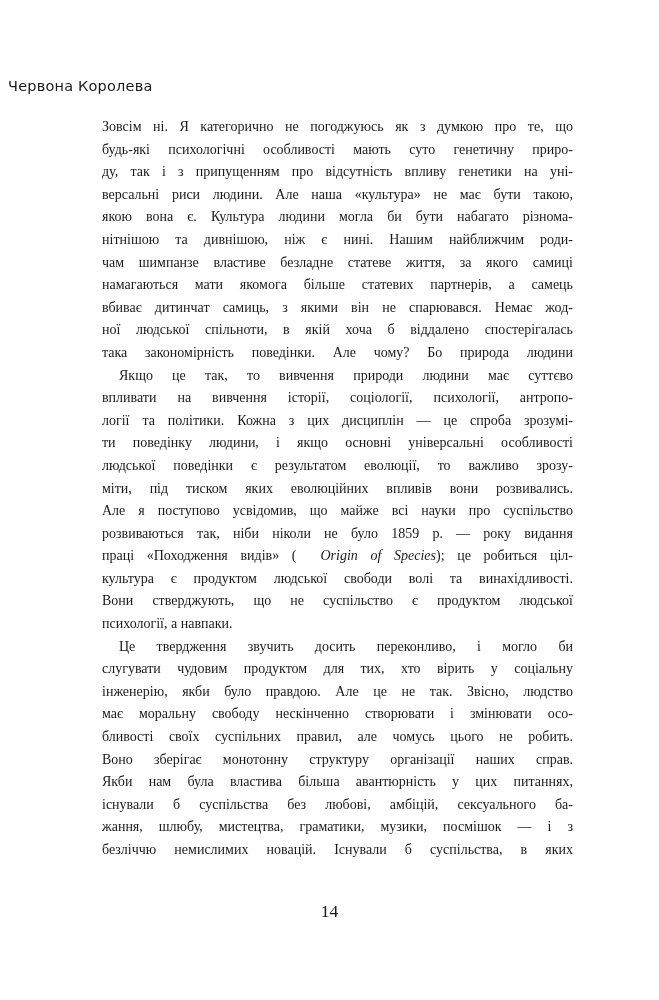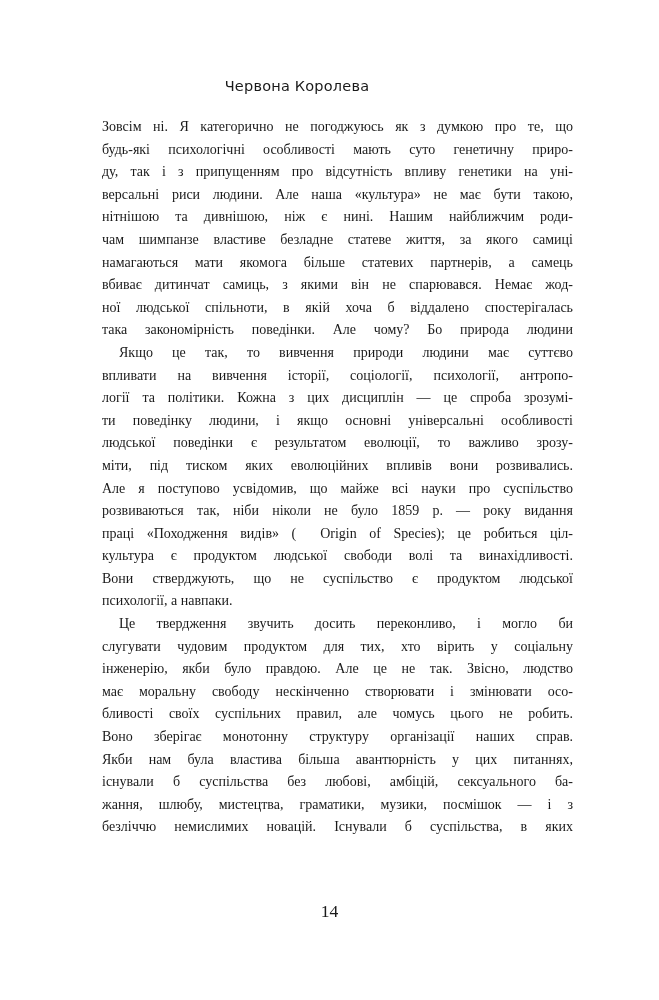--- a/index.html
+++ b/index.html
@@ -10,23 +10,23 @@
     body {
       width: 659px;
       height: 1000px;
       position: relative;
       overflow: hidden;
       color: #1a1a1a;
     }
     .running-head {
       position: absolute;
       top: 78px;
-      left: 0;
+      left: 8px;
       width: 594px;
-      text-align: center;
+      text-align: left;
       font-family: "DejaVu Sans", sans-serif;
       font-size: 14.5px;
       letter-spacing: 0.2px;
       color: #1a1a1a;
     }
     .text-block {
       position: absolute;
       top: 116px;
       left: 102px;
       width: 471px;
@@ -42,20 +42,21 @@
       text-align: justify;
       text-align-last: justify;
     }
     .line.last {
       text-align-last: left;
     }
     .line.indent {
       padding-left: 17px;
     }
     .ital {
+      font-style: italic;
       margin-left: 24px;
     }
     .page-number {
       position: absolute;
       top: 901px;
       left: 0;
       width: 659px;
       text-align: center;
       font-family: "Liberation Serif", serif;
       font-size: 17.6px;
@@ -67,20 +68,21 @@
 
 <div class="running-head">Червона Королева</div>
 
 <div class="text-block">
 
   <div>
     <span class="line">Зовсім ні. Я категорично не погоджуюсь як з думкою про те, що</span>
     <span class="line">будь-які психологічні особливості мають суто генетичну приро-</span>
     <span class="line">ду, так і з припущенням про відсутність впливу генетики на уні-</span>
     <span class="line">версальні риси людини. Але наша «культура» не має бути такою,</span>
+    <span class="line">якою вона є. Культура людини могла би бути набагато різнома-</span>
     <span class="line">нітнішою та дивнішою, ніж є нині. Нашим найближчим роди-</span>
     <span class="line">чам шимпанзе властиве безладне статеве життя, за якого самиці</span>
     <span class="line">намагаються мати якомога більше статевих партнерів, а самець</span>
     <span class="line">вбиває дитинчат самиць, з якими він не спарювався. Немає жод-</span>
     <span class="line">ної людської спільноти, в якій хоча б віддалено спостерігалась</span>
     <span class="line">така закономірність поведінки. Але чому? Бо природа людини</span>
   </div>
 
   <div>
     <span class="line indent">Якщо це так, то вивчення природи людини має суттєво</span>

